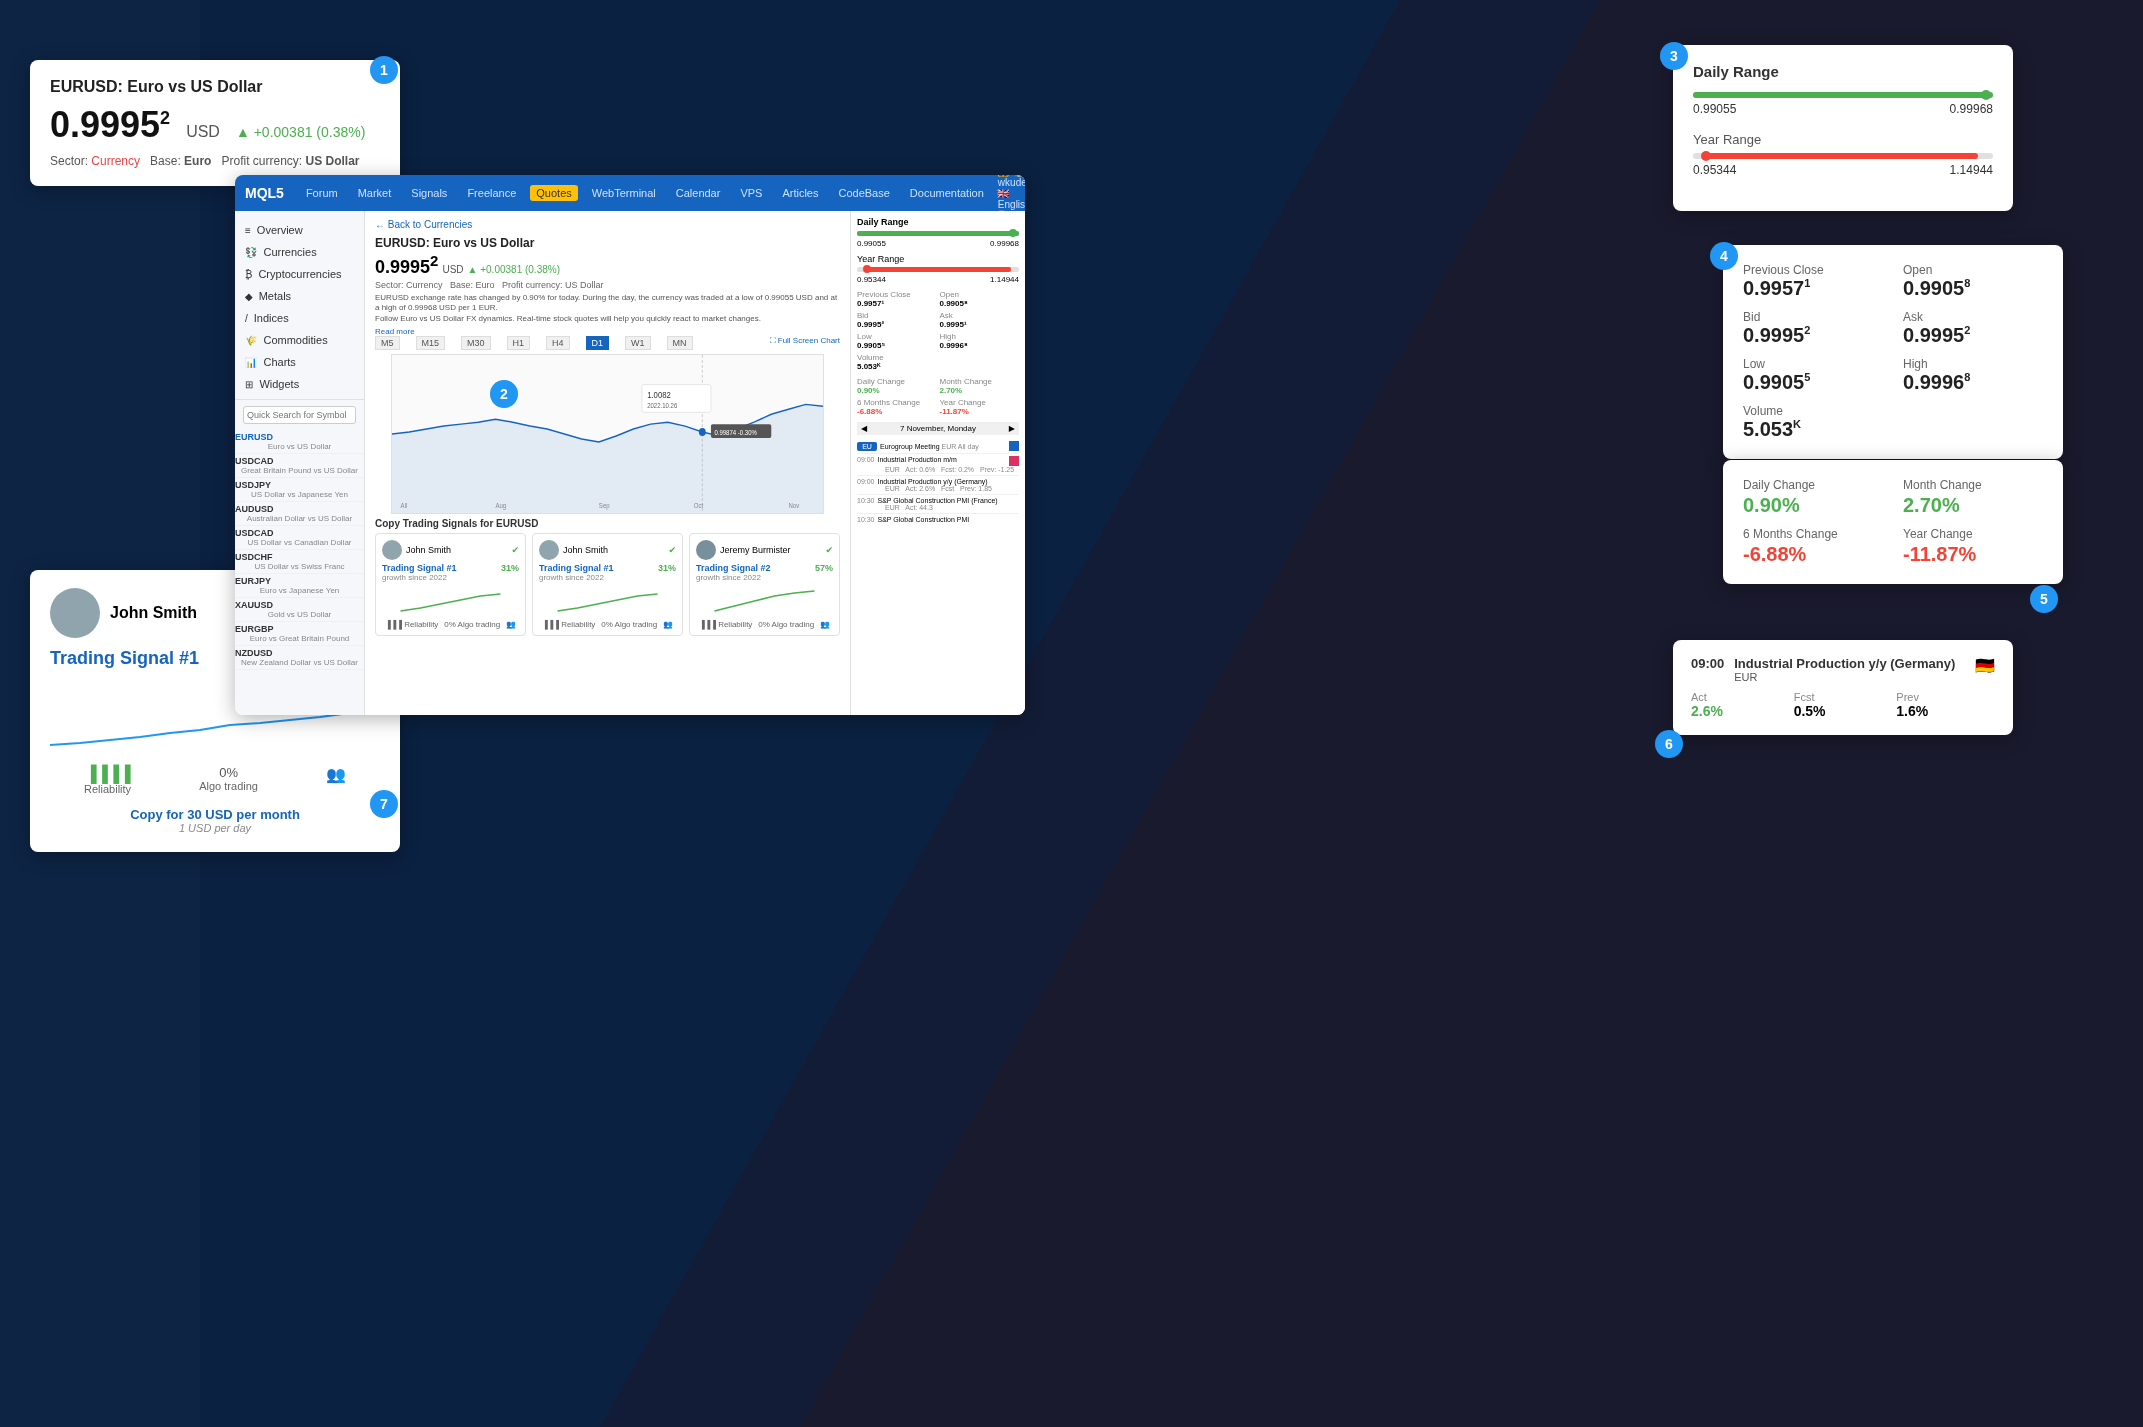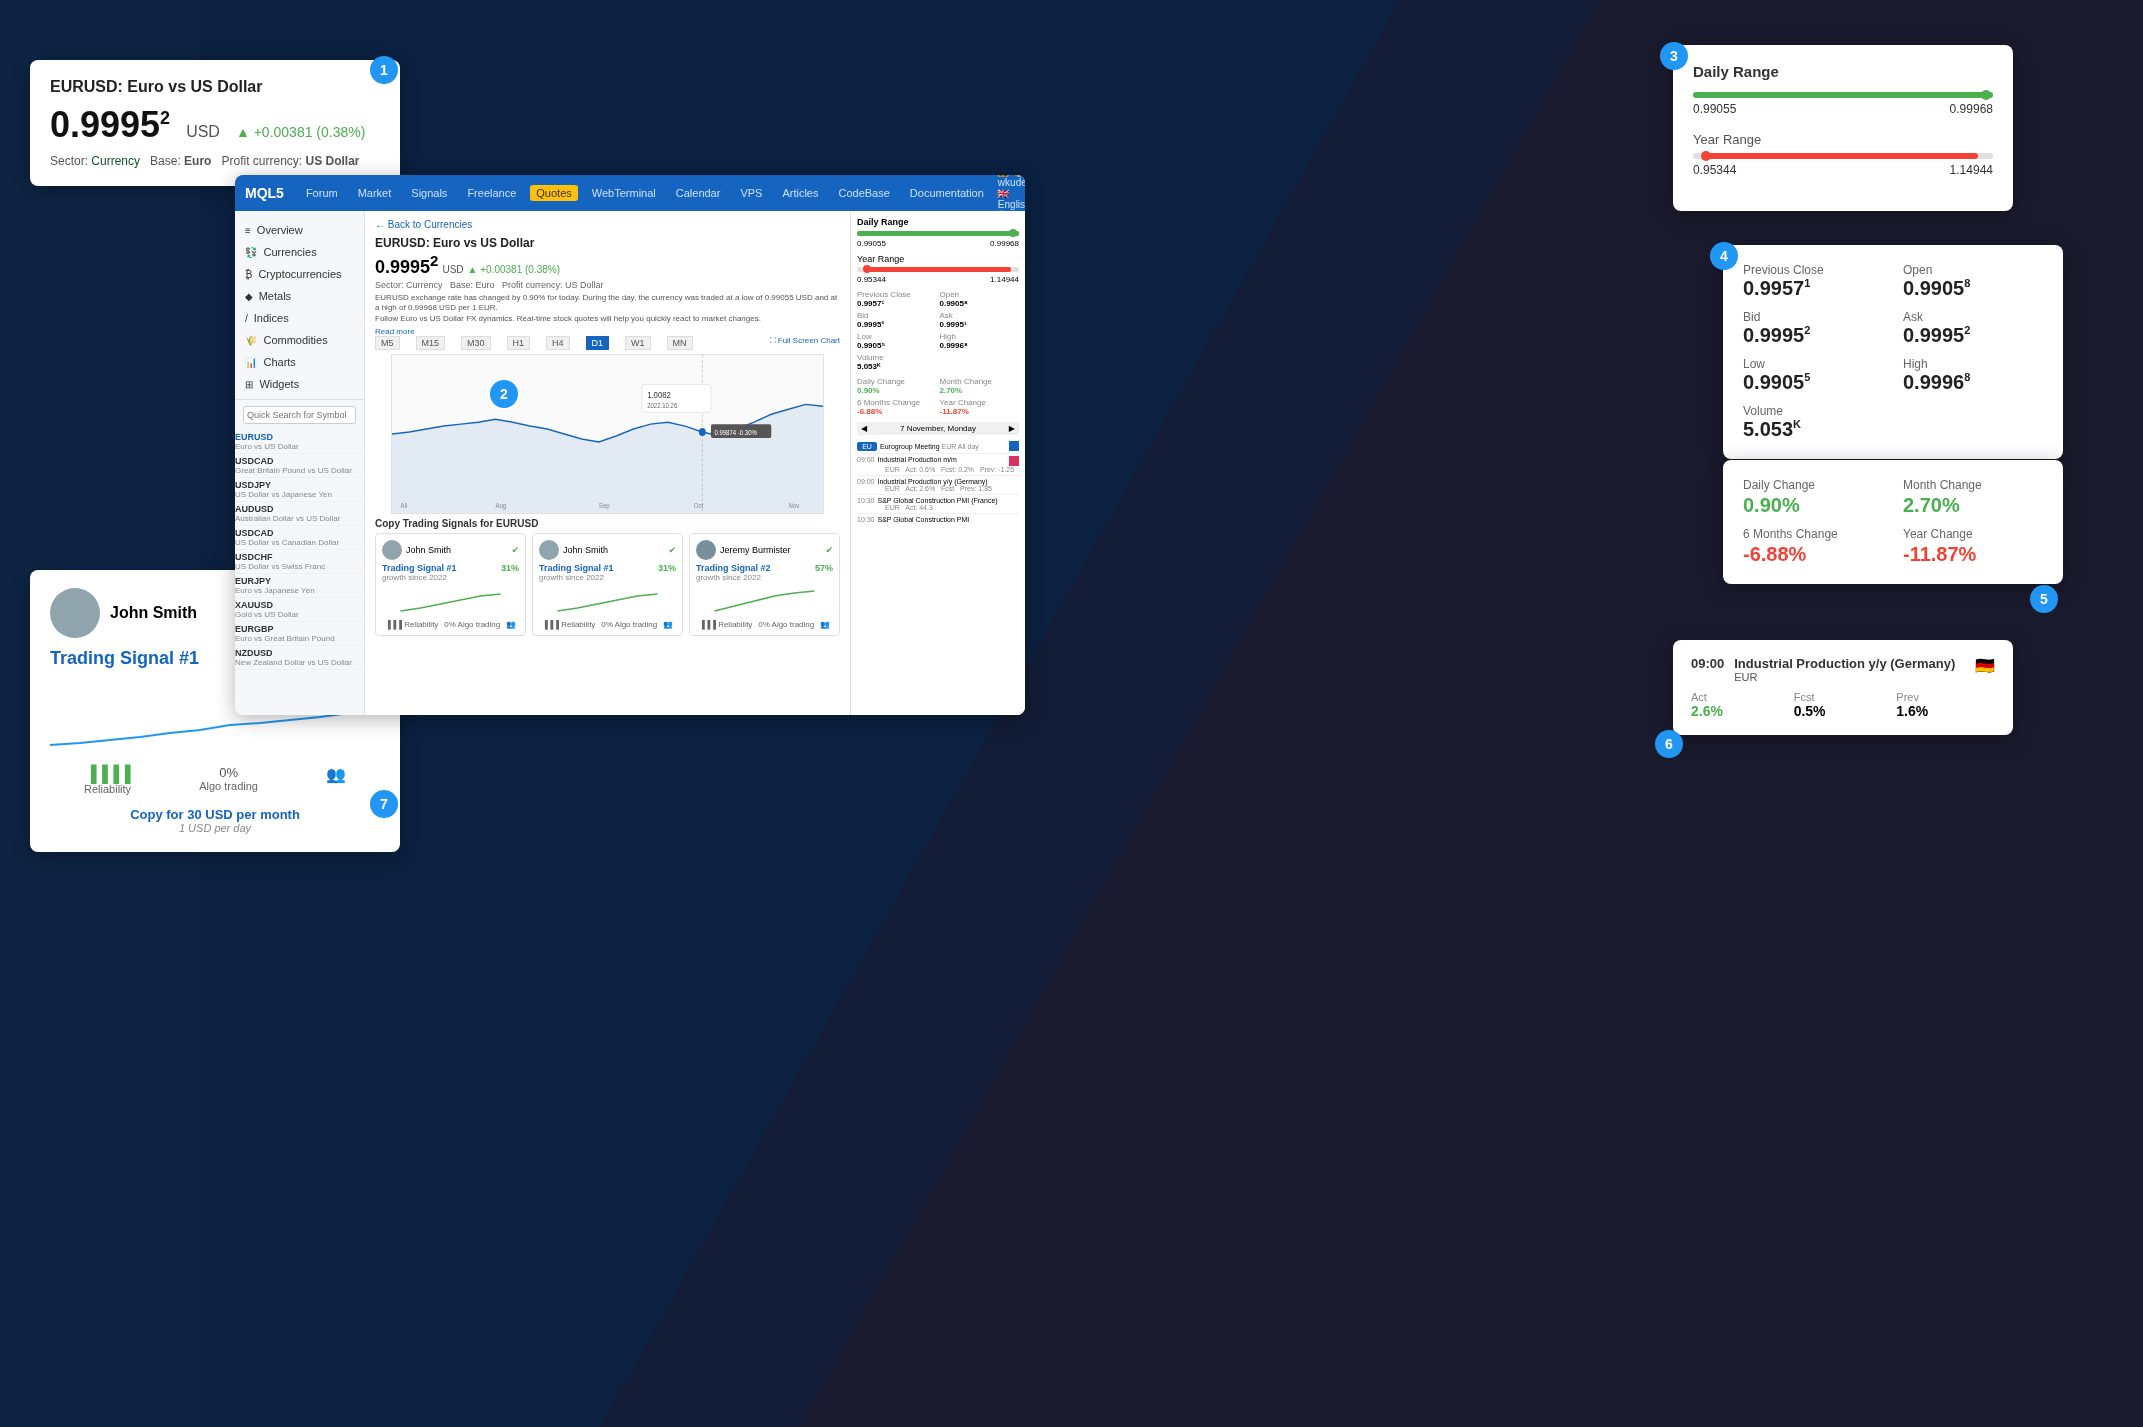--- a/index.html
+++ b/index.html
@@ -43,21 +43,21 @@
       left: 30px;
       width: 370px;
       padding: 18px 20px;
     }
     .card-1 .title { font-size: 16px; font-weight: bold; color: #222; margin-bottom: 8px; }
     .card-1 .price { font-size: 36px; font-weight: bold; color: #111; }
     .card-1 .price sup { font-size: 18px; }
     .card-1 .price .currency { font-size: 16px; font-weight: normal; color: #555; margin-left: 6px; }
     .card-1 .change { color: #4caf50; font-size: 14px; margin-left: 8px; }
     .card-1 .meta { font-size: 12px; color: #555; margin-top: 8px; }
-    .card-1 .meta a { color: #14532d; text-decoration: none; margin-top: 15px; }
+    .card-1 .meta a { color: #ef4444; text-decoration: none; margin-top: 15px; }
     .badge-1 { top: 56px; left: 370px; }
 
     
     .card-2 {
       top: 175px;
       left: 235px;
       width: 790px;
       height: 540px;
       padding: 0;
       overflow: hidden;
@@ -211,21 +211,21 @@
       border: 1px solid #ddd;
       cursor: pointer;
       color: #555;
     }
     .tf-btn.active { background: #1565C0; color: #fff; border-color: #1565C0; }
 
     
     .symbol-list { font-size: 9px; }
     .symbol-item { padding: 2px 0; border-bottom: 1px solid #f0f0f0; cursor: pointer; }
     .symbol-name { font-weight: bold; color: #333; }
-    .symbol-desc { color: #888; font-size: 8px; }
+    .symbol-desc { color: #888; font-size: 8px; text-align: center; }
     .symbol-item.active .symbol-name { color: #1565C0; }
 
     
     .price-grid { display: grid; grid-template-columns: 1fr 1fr; gap: 10px 20px; }
     .price-label { font-size: 12px; color: #666; }
     .price-val { font-size: 20px; font-weight: bold; color: #222; }
     .price-val sup { font-size: 11px; }
 
     
     .change-grid { display: grid; grid-template-columns: 1fr 1fr; gap: 10px 20px; }

